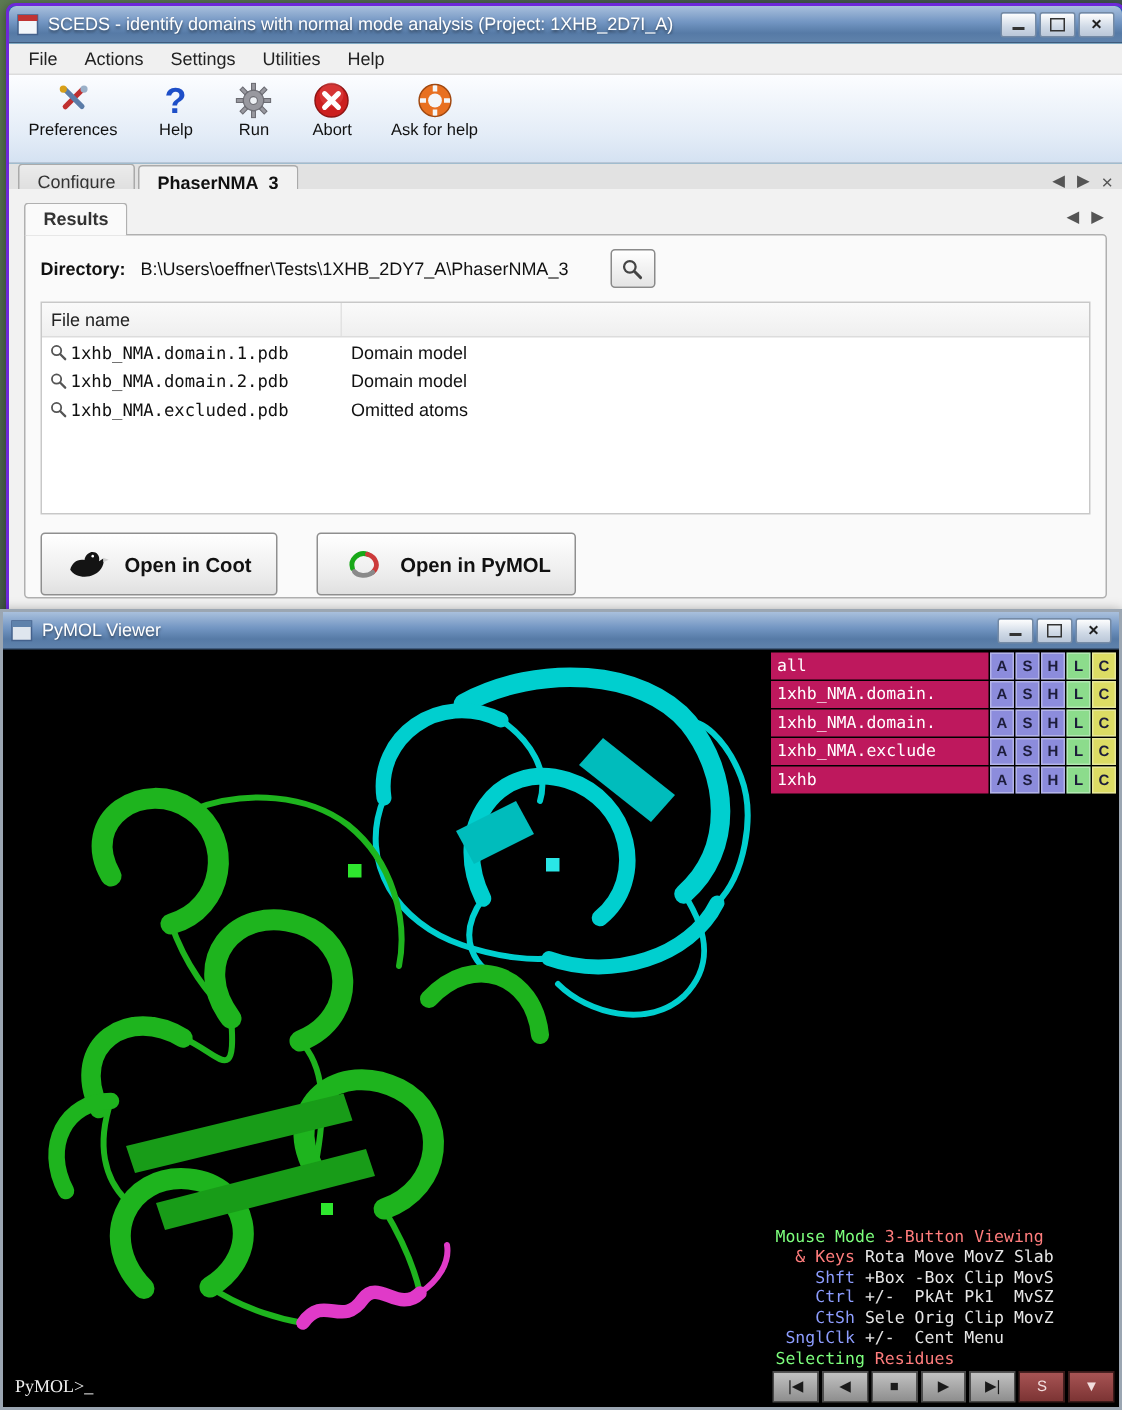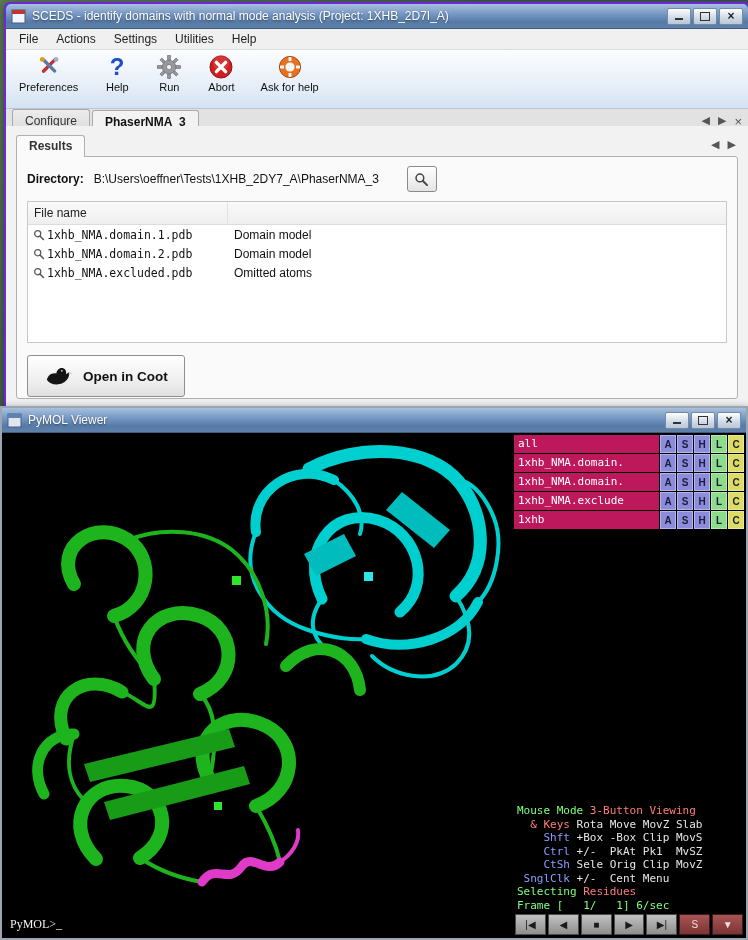--- a/index.html
+++ b/index.html
@@ -278,20 +278,28 @@
 
       <div class="bigbtns">
         <div class="bigbtn">
           <svg viewBox="0 0 32 24">
             <path d="M3,16 C6,21 14,22.5 20,19.5 C26,16.5 27.5,11 26.5,8 L23.5,10 C24.5,5 20.5,2.6 17.2,3.8 C14.4,4.8 13.2,7.8 13.2,9.2 C8,8.2 4.2,11.4 3,16 Z" fill="#141414"></path>
             <circle cx="19" cy="6.4" r="0.9" fill="#fff"></circle>
             <path d="M26.5,7.6 L30.4,9 L26.5,10.8 Z" fill="#cfcfcf"></path>
           </svg>
           <span>Open in Coot</span>
         </div>
+        <div class="bigbtn">
+          <svg viewBox="0 0 24 24">
+            <path d="M4,15 C2,9 8,3.5 14,5.5" stroke="#18a818" stroke-width="3.2" fill="none" stroke-linecap="round"></path>
+            <path d="M14,5.5 C20,7.5 22,13.5 17.5,17.5" stroke="#cc3a3a" stroke-width="3.2" fill="none" stroke-linecap="round"></path>
+            <path d="M17.5,17.5 C13.5,20.8 7.5,20 5.2,17" stroke="#8a8a8a" stroke-width="3.2" fill="none" stroke-linecap="round"></path>
+          </svg>
+          <span>Open in PyMOL</span>
+        </div>
       </div>
     </div>
   </div>
 </div>
 
 <div class="win" id="pymol">
   <div class="titlebar">
     <svg class="wicon" viewBox="0 0 15 15">
       <rect x="1" y="1" width="13" height="13" fill="#dfe6ee" stroke="#44618c"></rect>
       <rect x="1" y="1" width="13" height="4" fill="#5f82ab"></rect>
@@ -407,21 +415,20 @@
         </div>
       <div class="spacer"></div>
       <div class="mousepanel">
           <div class="mline"><span style="color: rgb(125, 255, 125);">Mouse Mode </span><span style="color: rgb(255, 125, 125);">3-Button Viewing</span></div>
           <div class="mline"><span style="color: rgb(255, 125, 125);">  &amp; Keys </span><span style="color: rgb(230, 230, 230);">Rota Move MovZ Slab</span></div>
           <div class="mline"><span style="color: rgb(141, 157, 255);">    Shft </span><span style="color: rgb(230, 230, 230);">+Box -Box Clip MovS</span></div>
           <div class="mline"><span style="color: rgb(141, 157, 255);">    Ctrl </span><span style="color: rgb(230, 230, 230);">+/-  PkAt Pk1  MvSZ</span></div>
           <div class="mline"><span style="color: rgb(141, 157, 255);">    CtSh </span><span style="color: rgb(230, 230, 230);">Sele Orig Clip MovZ</span></div>
           <div class="mline"><span style="color: rgb(141, 157, 255);"> SnglClk </span><span style="color: rgb(230, 230, 230);">+/-  Cent Menu</span></div>
           <div class="mline"><span style="color: rgb(125, 255, 125);">Selecting </span><span style="color: rgb(255, 125, 125);">Residues</span></div>
-          <div class="mline"><span style="color: rgb(125, 255, 125);">Frame [   1/   1] 6/sec</span></div>
         </div>
       <div class="vcr-row">
           <div class="vcr">|◀</div>
           <div class="vcr">◀</div>
           <div class="vcr">■</div>
           <div class="vcr">▶</div>
           <div class="vcr">▶|</div>
           <div class="vcr accent">S</div>
           <div class="vcr accent">▼</div>
         </div>

